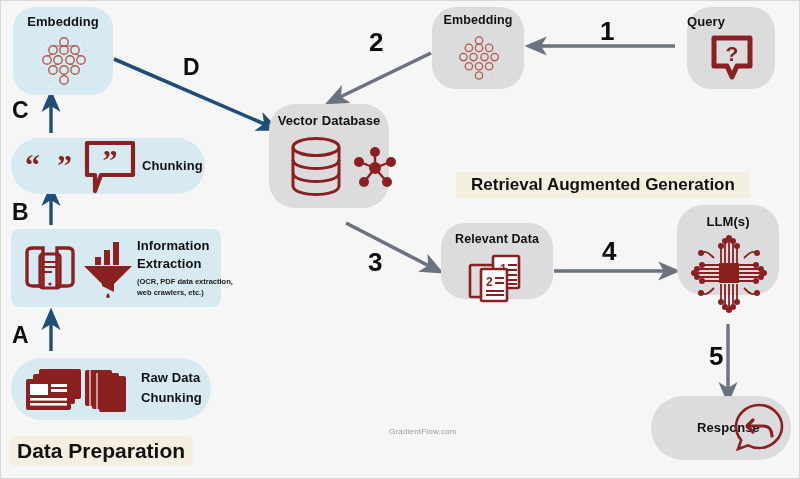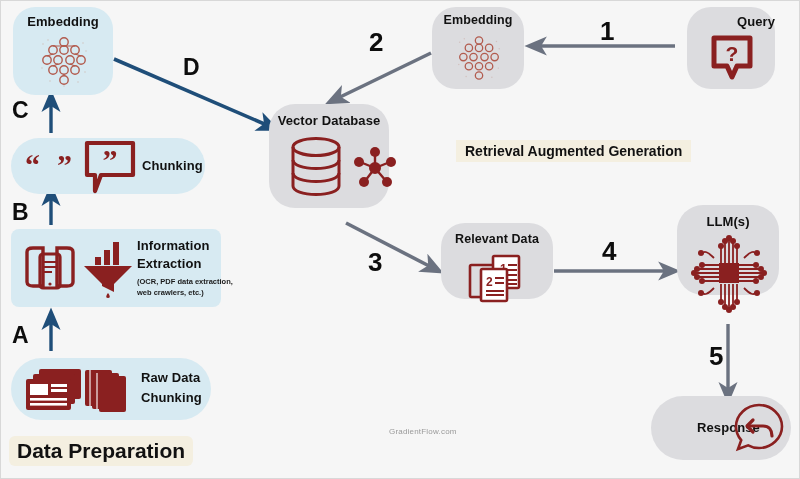--- a/index.html
+++ b/index.html
@@ -51,21 +51,21 @@
 
   
   .banner{
     position:absolute;
     background:#f4efe0;
     color:#111;
     font-weight:bold;
     white-space:nowrap;
     display:flex;align-items:center;
   }
-  #rag-banner{font-size:14px;padding:3px 9px;}
+  #rag-banner{font-size:17px;padding:3px 15px;margin-top:32px;}
   #dataprep-banner{font-size:21px;padding:3px 8px;border-radius:6px;}
 
   .watermark{
     position:absolute;
     font-size:8px;
     color:#9a9a9a;
     letter-spacing:.2px;
   }
 
   .sub{
@@ -263,21 +263,21 @@
         <circle cx="47" cy="17" r="0.8"></circle>
           <circle cx="3" cy="34" r="0.8"></circle>
           <circle cx="46" cy="38" r="0.8"></circle>
         <circle cx="11" cy="47" r="0.8"></circle>
           <circle cx="39" cy="48" r="0.8"></circle>
       </g>
     </svg>
   </div>
 
   <div class="node gray-node" style="left:686px;top:6px;width:88px;height:82px;border-radius:24px;">
-    <span class="label" style="top:7px;left:0;right:0;text-align:right;font-size:13px;">Query</span>
+    <span class="label" style="top:7px;left:0;right:0;text-align:left;font-size:13px;">Query</span>
     <svg class="ico" style="left:23px;top:26px;" width="44" height="50" viewBox="0 0 44 50">
       <path d="M4,5 H40 V33 H27 L22,44 L17,33 H4 Z" fill="none" stroke="#8a2020" stroke-width="5" stroke-linejoin="round"></path>
       <text x="22" y="28" text-anchor="middle" font-family="Liberation Sans, sans-serif" font-size="21" font-weight="bold" fill="#8a2020">?</text>
     </svg>
   </div>
 
   <div class="node gray-node" style="left:440px;top:222px;width:112px;height:76px;border-radius:24px;">
     <span class="label" style="top:9px;left:0;right:0;text-align:center;font-size:12.5px;">Relevant Data</span>
     <svg class="ico" style="left:26px;top:30px;" width="60" height="58" viewBox="0 0 60 58">
       <g fill="none" stroke="#8a2020" stroke-width="2.6">

